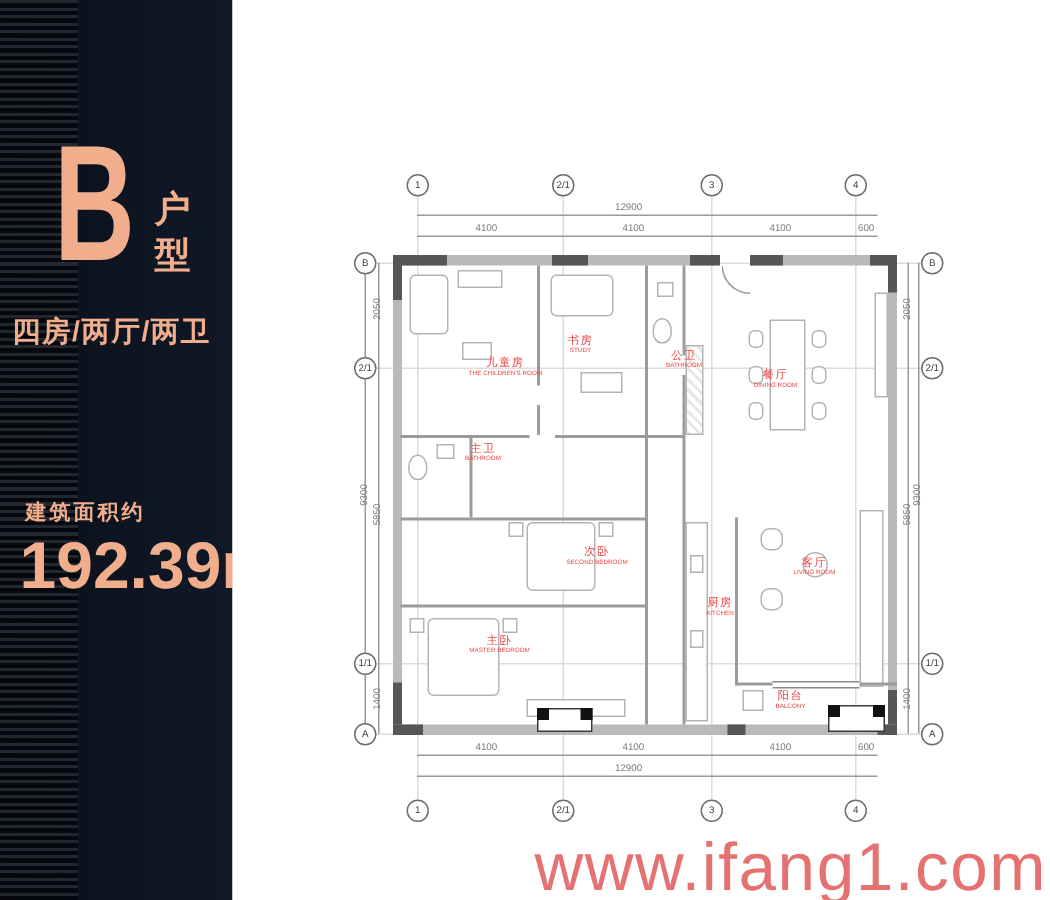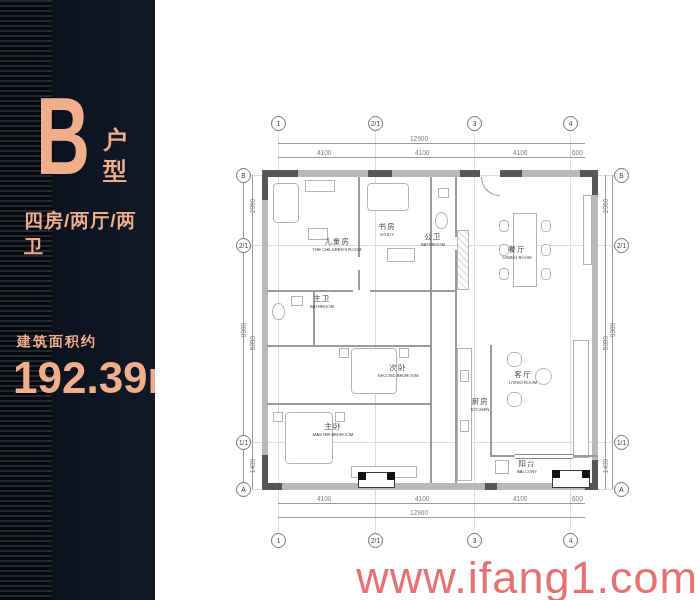--- a/index.html
+++ b/index.html
@@ -11,21 +11,21 @@
   .panel{position:absolute;left:0;top:0;width:155px;height:600px;
          background:linear-gradient(90deg,#080c13 0%,#0d1420 45%,#101827 100%);}
   .stripes{position:absolute;left:0;top:0;width:52px;height:600px;
            background:repeating-linear-gradient(180deg,#272b33 0 2px,#04060b 2px 5px);
            opacity:.85;}
   .accent{color:#f0ae8d;}
   .unit-letter{position:absolute;left:36px;top:92px;font-size:110px;font-weight:bold;
                line-height:.8;transform:scaleX(.68);transform-origin:left top;}
   .unit-type{position:absolute;left:103px;top:124px;width:26px;font-size:24px;
              line-height:1.3;font-weight:bold;}
-  .layout-summary{position:absolute;left:24px;top:208px;font-size:19px;font-weight:bold;
+  .layout-summary{position:absolute;left:8px;top:208px;font-size:19px;font-weight:bold;
                   letter-spacing:1px;}
   .area-label{position:absolute;left:17px;top:333px;font-size:14px;font-weight:bold;
               letter-spacing:2px;}
   .area-value{position:absolute;left:13px;top:356px;font-size:44px;font-weight:bold;
               line-height:1;}
   .area-value sup{font-size:20px;vertical-align:18px;margin-left:1px;}
 
   
   .plan{position:absolute;left:155px;top:0;width:545px;height:600px;background:#fff;}
   .gridv,.gridh{position:absolute;background:#dcdcdc;}
@@ -36,21 +36,21 @@
   .dimline{position:absolute;background:#9a9a9a;z-index:2;}
   .dim{position:absolute;font-size:6.5px;color:#7c7c7c;white-space:nowrap;z-index:3;}
   .dim.v{transform:translate(-50%,-50%) rotate(-90deg);}
   .wall{position:absolute;background:#b9b9b9;z-index:2;}
   .wall.dark{background:#565656;}
   .part{position:absolute;background:#9b9b9b;z-index:2;}
   .furn{position:absolute;border:1px solid #b3b3b3;background:#fff;z-index:1;box-sizing:border-box;}
   .round{border-radius:50%;}
   .soft{border-radius:4px;}
   .hatch{background:repeating-linear-gradient(45deg,#e8e8e8 0 2px,#fff 2px 5px);}
-  .room{position:absolute;text-align:center;color:#404040;z-index:4;transform:translate(-50%,-50%);}
+  .room{position:absolute;text-align:center;color:#ef4444;z-index:4;transform:translate(-50%,-50%);}
   .room .cn{display:block;font-size:7.5px;letter-spacing:1px;}
   .room .en{display:block;font-size:6px;transform:scale(.7);transform-origin:center top;white-space:nowrap;}
   .acunit{position:absolute;border:1px solid #3a3a3a;background:#fff;z-index:3;box-sizing:border-box;}
   .acunit::before,.acunit::after{content:"";position:absolute;top:-1px;width:8px;height:8px;background:#111;}
   .acunit::before{left:-1px;} .acunit::after{right:-1px;}
   .arc{position:absolute;width:18px;height:18px;border-left:1px solid #999;
        border-bottom:1px solid #999;border-radius:0 0 0 100%;z-index:2;}
   .slider{position:absolute;height:3px;border-top:1px solid #8a8a8a;border-bottom:1px solid #8a8a8a;
           background:#fff;z-index:3;}
 
@@ -205,41 +205,41 @@
     <div class="furn" style="left:340px;top:460px;width:14px;height:14px"></div>
 
     <div class="room" style="left:182px;top:245px">
       <span class="cn">儿童房</span>
       <span class="en">THE CHILDREN'S ROOM</span>
     </div>
     <div class="room" style="left:232px;top:230px">
       <span class="cn">书房</span>
       <span class="en">STUDY</span>
     </div>
-    <div class="room" style="left:278px;top:240px">
+    <div class="room" style="left:301px;top:240px">
       <span class="cn">公卫</span>
       <span class="en">BATHROOM</span>
     </div>
     <div class="room" style="left:362px;top:253px">
       <span class="cn">餐厅</span>
       <span class="en">DINING ROOM</span>
     </div>
     <div class="room" style="left:167px;top:302px">
       <span class="cn">主卫</span>
       <span class="en">BATHROOM</span>
     </div>
     <div class="room" style="left:243px;top:371px">
       <span class="cn">次卧</span>
       <span class="en">SECOND BEDROOM</span>
     </div>
     <div class="room" style="left:325px;top:405px">
       <span class="cn">厨房</span>
       <span class="en">KITCHEN</span>
     </div>
-    <div class="room" style="left:368px;top:378px">
+    <div class="room" style="left:388px;top:378px">
       <span class="cn">客厅</span>
       <span class="en">LIVING ROOM</span>
     </div>
     <div class="room" style="left:178px;top:430px">
       <span class="cn">主卧</span>
       <span class="en">MASTER BEDROOM</span>
     </div>
     <div class="room" style="left:372px;top:467px">
       <span class="cn">阳台</span>
       <span class="en">BALCONY</span>

